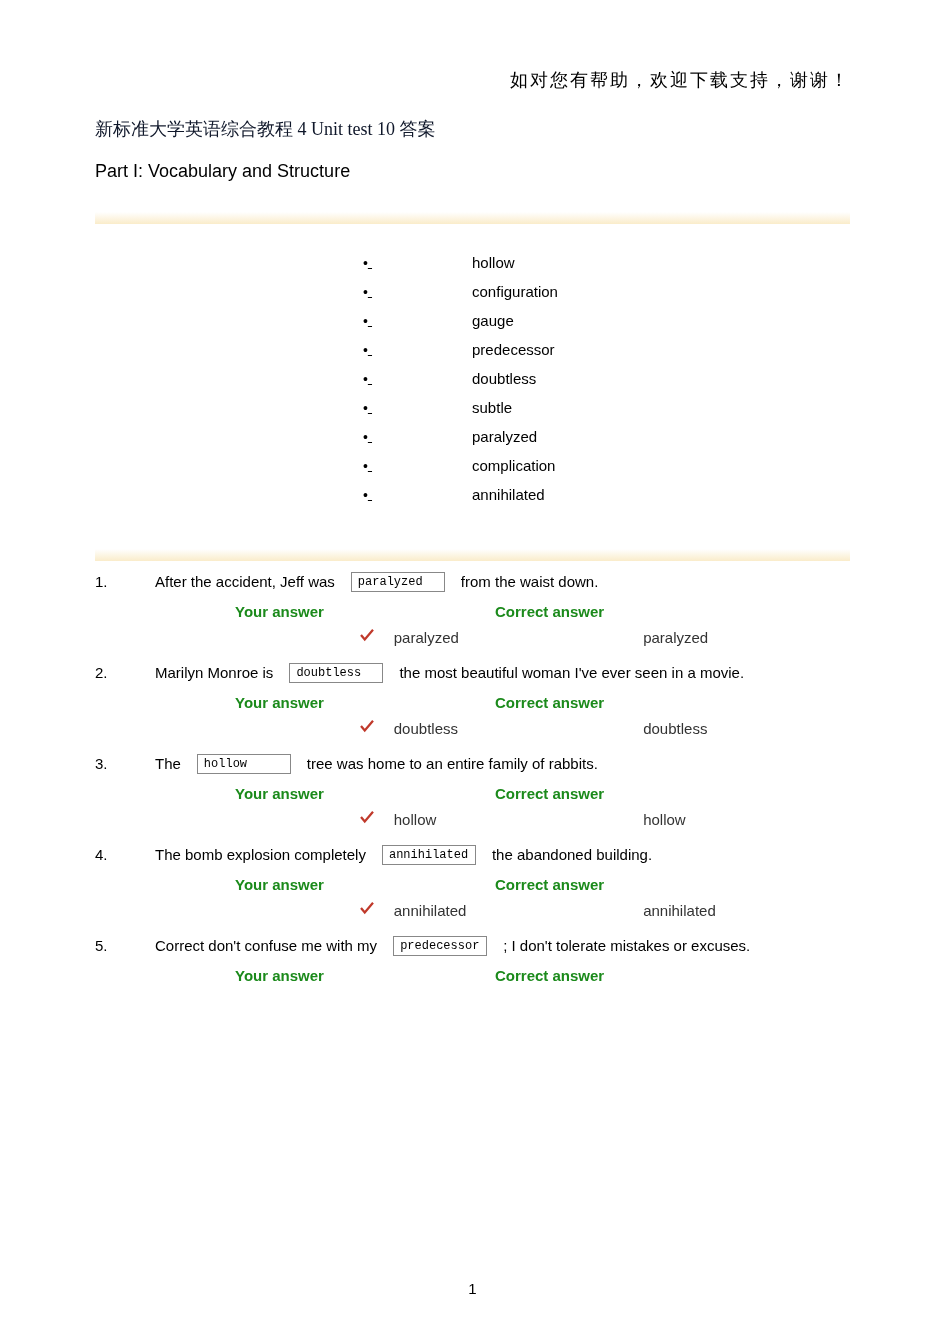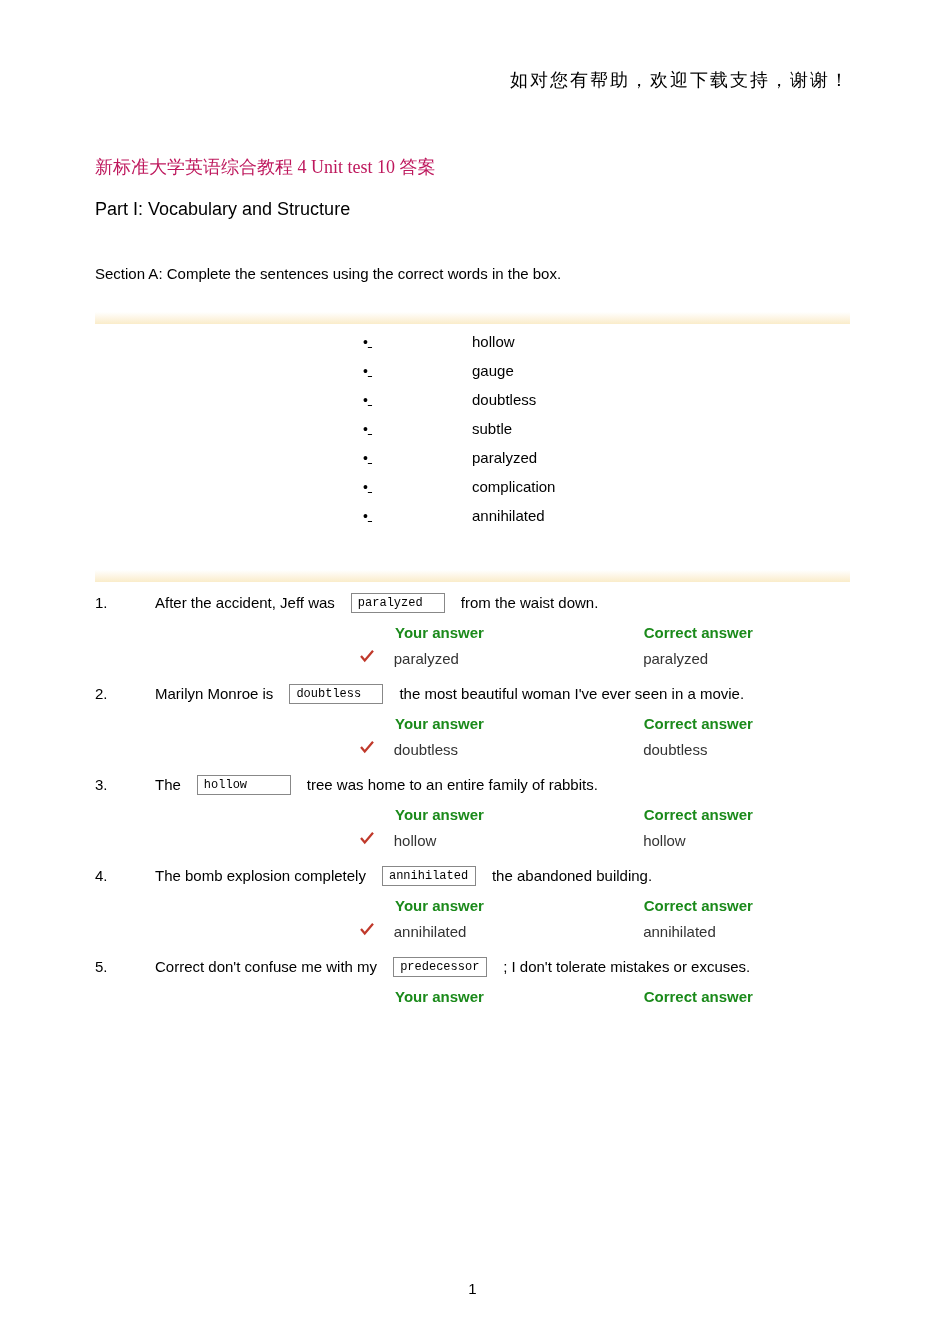--- a/index.html
+++ b/index.html
@@ -20,45 +20,45 @@
   .header-text {
     position: absolute;
     top: 68px;
     right: 95px;
     font-family: "KaiTi", "STKaiti", serif;
     font-size: 18px;
     color: #000;
     letter-spacing: 2px;
   }
   .doc-title {
-    margin-top: 85px;
+    margin-top: 47px;
     font-family: "SimSun", serif;
     font-size: 18px;
-    color: #be185d;
+    color: #0f172a;
   }
   .part-title {
     margin-top: 20px;
     font-family: Arial, sans-serif;
     font-size: 18px;
     color: #000;
   }
   .section-text {
     margin-top: 45px;
     font-family: Arial, sans-serif;
     font-size: 15px;
     color: #000;
   }
   .gradient-bar {
     margin-top: 30px;
     height: 12px;
     width: 100%;
     background: linear-gradient(180deg, #ffffff 0%, #faecca 100%);
   }
   .word-box {
-    padding: 3px 0 10px 0;
+    padding: 24px 0 10px 0;
     text-decoration: underline;
   }
   .word-row {
     display: block;
     text-align: center;
     line-height: 28px;
     font-size: 15px;
     color: #000;
   }
   .bullet {
@@ -117,21 +117,20 @@
   }
   .answer-table {
     margin-left: 140px;
     margin-top: 8px;
     width: 600px;
   }
   .answer-header {
     display: flex;
   }
   .ah-col1 {
-    margin-left: 160px;
     width: 260px;
     font-weight: bold;
     color: #1b8a1b;
     font-size: 15px;
   }
   .ah-col2 {
     width: 200px;
     font-weight: bold;
     color: #1b8a1b;
     font-size: 15px;
@@ -177,32 +176,39 @@
 <body>
 
 <div class="page">
 
   <div class="header-text">如对您有帮助，欢迎下载支持，谢谢！</div>
 
   <div class="doc-title">新标准大学英语综合教程 4 Unit test 10 答案</div>
 
   <div class="part-title">Part I: Vocabulary and Structure</div>
 
-  <div class="section-text">Section A: Complete the sentences using the correct words in the box.</div>
 
   <div class="gradient-bar"></div>
 
   <div class="word-box">
     <div class="word-row">
       <span class="bullet">•</span>
       <span class="word-text">hollow</span>
     </div>
     <div class="word-row">
       <span class="bullet">•</span>
+      <span class="word-text">configuration</span>
+    </div>
+    <div class="word-row">
+      <span class="bullet">•</span>
       <span class="word-text">gauge</span>
+    </div>
+    <div class="word-row">
+      <span class="bullet">•</span>
+      <span class="word-text">predecessor</span>
     </div>
     <div class="word-row">
       <span class="bullet">•</span>
       <span class="word-text">doubtless</span>
     </div>
     <div class="word-row">
       <span class="bullet">•</span>
       <span class="word-text">subtle</span>
     </div>
     <div class="word-row">

